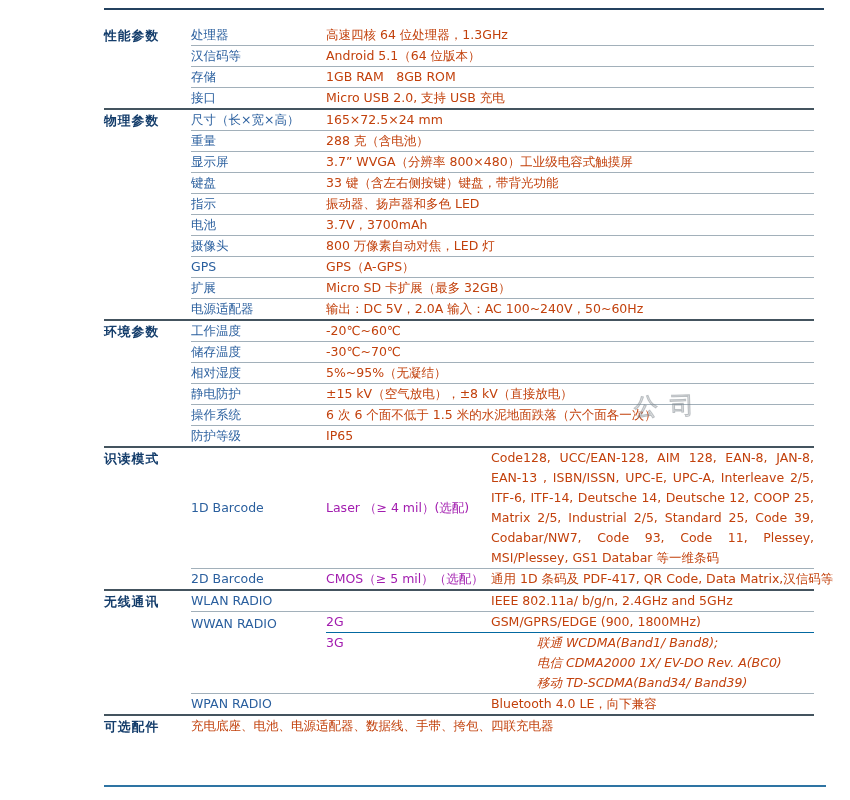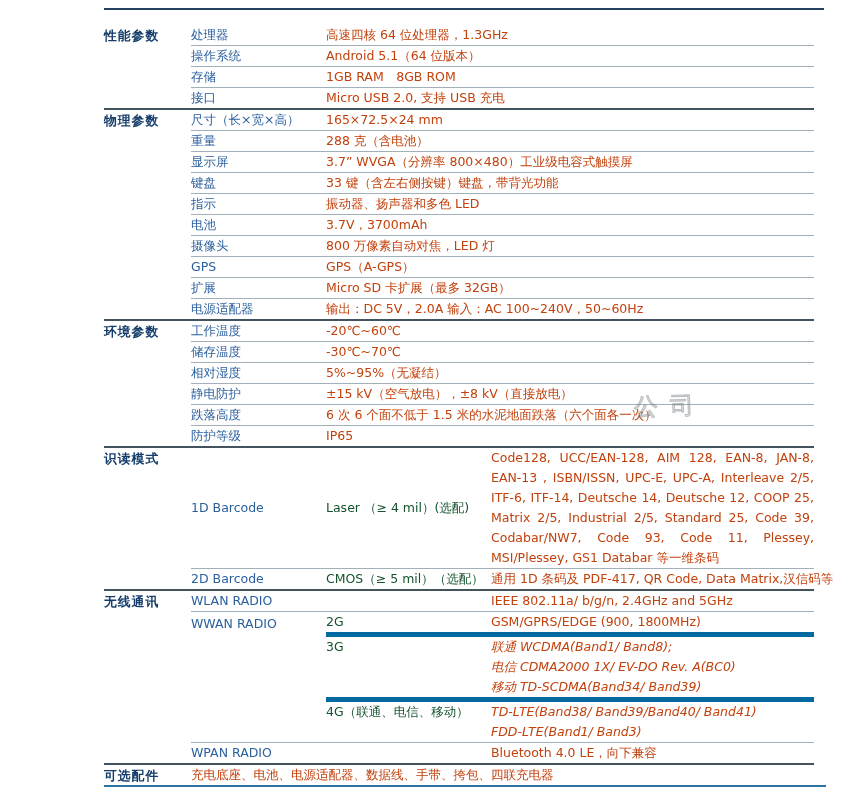--- a/index.html
+++ b/index.html
@@ -22,31 +22,31 @@
     padding-top:3px;
     font-weight:bold;
     font-size:12.8px;
     color:#143d6b;
     letter-spacing:1px;
   }
   .rows{flex:1;min-width:0;}
   .row{display:flex;align-items:center;min-height:20px;}
   .row + .row, .row + .rowgroup, .rowgroup + .row{border-top:1px solid #a2b0ba;}
   .param{flex:0 0 135px;color:#2a5f9e;line-height:20px;}
-  .sub{flex:0 0 165px;color:#14532d;line-height:20px;}
+  .sub{flex:0 0 165px;color:#a21caf;line-height:20px;}
   .val{flex:1;min-width:0;color:#c2410c;line-height:20px;}
   .nowrap{white-space:nowrap;overflow:visible;}
   .row.tall{align-items:center;}
   .row.tall .val{align-self:flex-start;}
   .just{text-align:justify;line-height:20px;}
   .rowgroup{display:flex;align-items:center;}
   .rowgroup .param{padding-top:2px;align-self:flex-start;line-height:20px;}
   .grouprows{flex:1;min-width:0;}
   .subrow{display:flex;min-height:20px;align-items:flex-start;}
-  .subrow + .subrow{border-top:5px solid #0369a1;}
+  .subrow + .subrow{border-top:1px solid #0369a1;gap:46px;}
   .lines div{line-height:20px;white-space:nowrap;font-style:italic;}
   .watermark{
     position:absolute;left:598px;top:390px;
     font-size:24px;letter-spacing:12px;
     color:rgba(255,255,255,0);
     -webkit-text-stroke:1px rgba(120,128,135,0.45);
     text-shadow:0 0 1px rgba(120,128,135,0.25);
     transform:rotate(-2deg);
     pointer-events:none;
   }
@@ -60,21 +60,21 @@
   <div class="spec-table">
 
     <div class="section">
       <div class="cat">性能参数</div>
       <div class="rows">
         <div class="row">
           <div class="param">处理器</div>
           <div class="val nowrap">高速四核 64 位处理器，1.3GHz</div>
         </div>
         <div class="row">
-          <div class="param">操作系统</div>
+          <div class="param">汉信码等</div>
           <div class="val nowrap">Android 5.1（64 位版本）</div>
         </div>
         <div class="row">
           <div class="param">存储</div>
           <div class="val nowrap">1GB RAM　8GB ROM</div>
         </div>
         <div class="row">
           <div class="param">接口</div>
           <div class="val nowrap">Micro USB 2.0, 支持 USB 充电</div>
         </div>
@@ -140,21 +140,21 @@
         </div>
         <div class="row">
           <div class="param">相对湿度</div>
           <div class="val nowrap">5%~95%（无凝结）</div>
         </div>
         <div class="row">
           <div class="param">静电防护</div>
           <div class="val nowrap">±15 kV（空气放电），±8 kV（直接放电）</div>
         </div>
         <div class="row">
-          <div class="param">跌落高度</div>
+          <div class="param">操作系统</div>
           <div class="val nowrap">6 次 6 个面不低于 1.5 米的水泥地面跌落（六个面各一次）</div>
         </div>
         <div class="row">
           <div class="param">防护等级</div>
           <div class="val nowrap">IP65</div>
         </div>
       </div>
     </div>
 
     <div class="section">
@@ -189,27 +189,20 @@
               <div class="val nowrap">GSM/GPRS/EDGE (900, 1800MHz)</div>
             </div>
             <div class="subrow">
               <div class="sub">3G</div>
               <div class="val lines">
                 <div>联通 WCDMA(Band1/ Band8);</div>
                 <div>电信 CDMA2000 1X/ EV-DO Rev. A(BC0)</div>
                 <div>移动 TD-SCDMA(Band34/ Band39)</div>
               </div>
             </div>
-            <div class="subrow">
-              <div class="sub nowrap">4G（联通、电信、移动）</div>
-              <div class="val lines">
-                <div>TD-LTE(Band38/ Band39/Band40/ Band41)</div>
-                <div>FDD-LTE(Band1/ Band3)</div>
-              </div>
-            </div>
           </div>
         </div>
         <div class="row">
           <div class="param">WPAN RADIO</div>
           <div class="sub"></div>
           <div class="val nowrap">Bluetooth 4.0 LE，向下兼容</div>
         </div>
       </div>
     </div>
 

